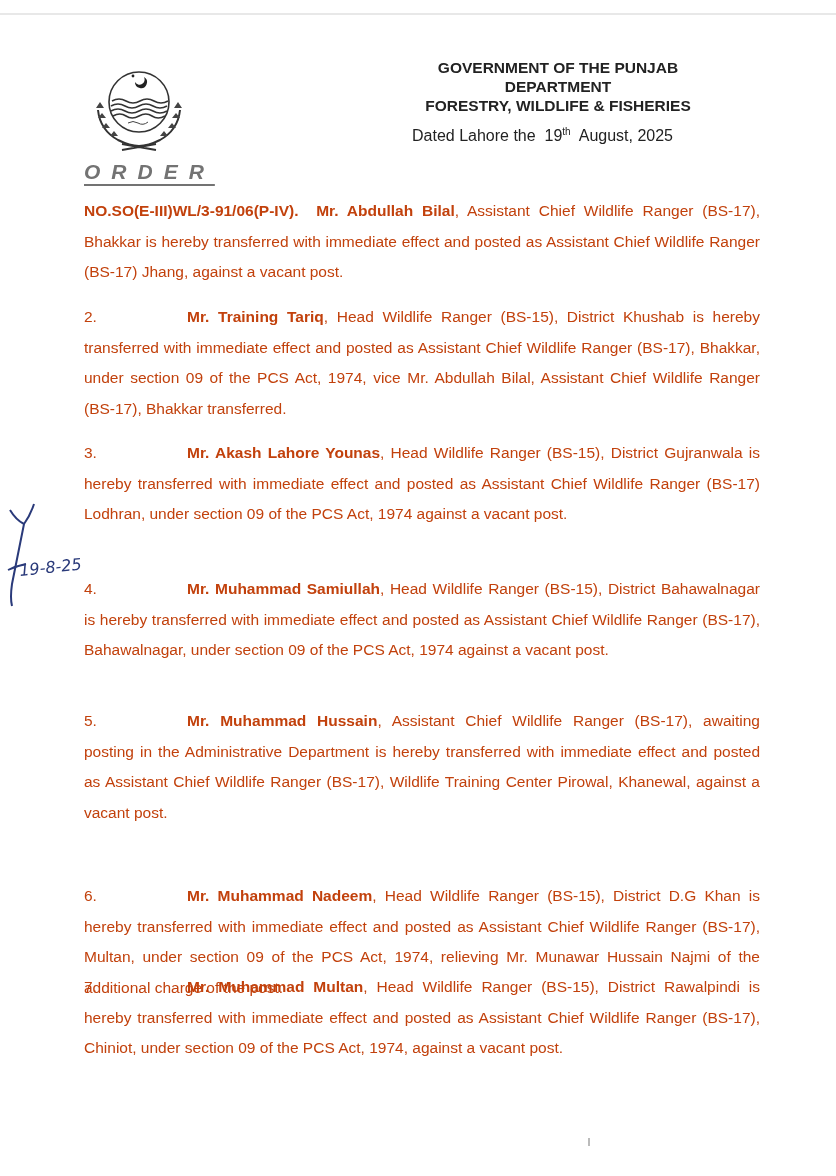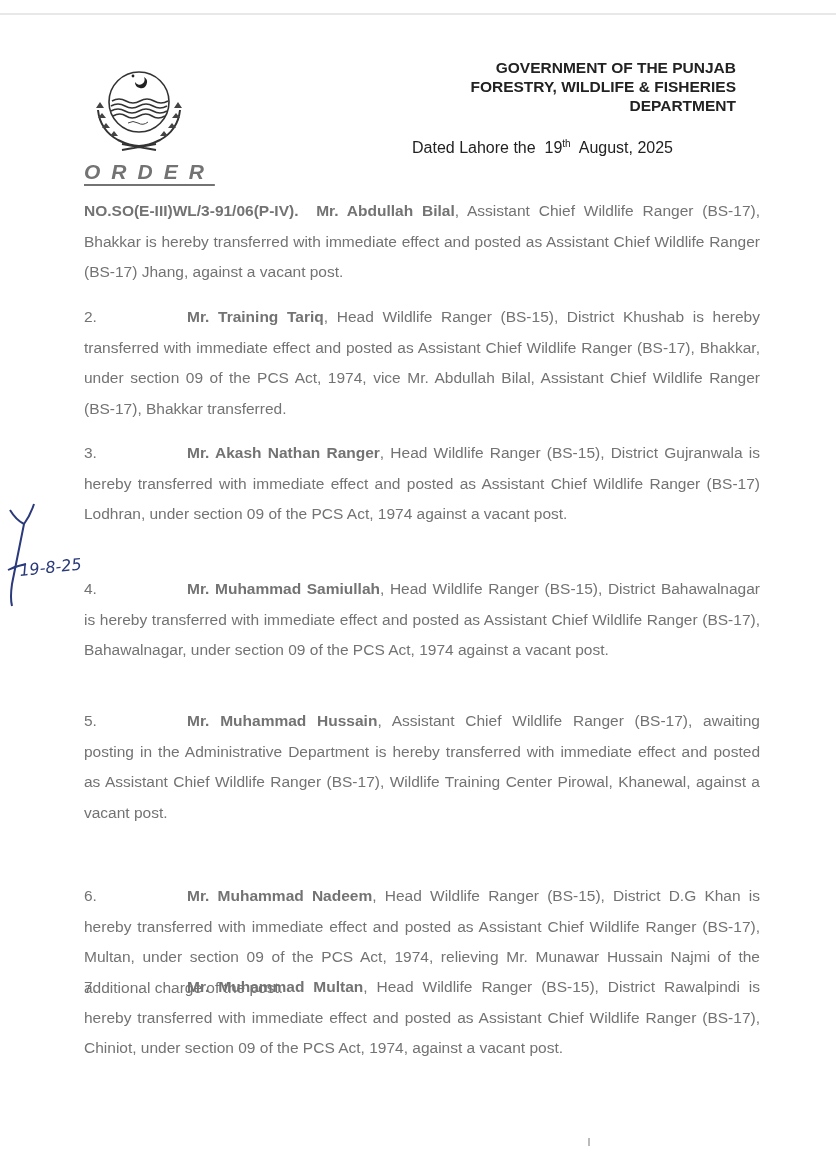--- a/index.html
+++ b/index.html
@@ -1,28 +1,28 @@
 <!DOCTYPE html>
 <html><head>
 <meta charset="utf-8">
 <style>
   html, body { margin:0; padding:0; background:#ffffff; }
   body { width:836px; height:1176px; position:relative; overflow:hidden;
          font-family:"Liberation Sans", sans-serif; color:#1c1c1c; }
   .topline { position:absolute; left:0; top:13px; width:836px; height:2px; background:#e8e8e8; }
   .emblem { position:absolute; left:86px; top:60px; width:106px; height:96px; }
-  .header { position:absolute; left:380px; top:58px; width:356px; text-align:right;
+  .header { position:absolute; left:380px; top:58px; width:356px; text-align:center;
             font-weight:bold; font-size:15.5px; line-height:19px; color:#222; }
-  .dated { position:absolute; left:412px; top:126px; font-size:16px; color:#222;margin-top:12px; }
+  .dated { position:absolute; left:412px; top:126px; font-size:16px; color:#222; }
   .dated sup { font-size:10px; }
   .order-title { position:absolute; left:84px; top:160px; font-size:21px; font-style:italic;
                  font-weight:bold; letter-spacing:11px; text-decoration:underline;
                  text-underline-offset:5px; color:#737373; }
   .body { position:absolute; left:84px; width:676px; font-family:"Liberation Sans", sans-serif;
-          font-size:15.5px; line-height:30.5px; text-align:justify; color:#737373; }
+          font-size:15.5px; line-height:30.5px; text-align:justify; color:#c2410c; }
   .body b { font-weight:bold; }
   .num { display:inline-block; width:103px; }
   .sig { position:absolute; left:2px; top:500px; width:90px; height:110px; }
   .tick { position:absolute; left:588px; top:1138px; width:2px; height:8px; background:#bbb; }
 </style>
 </head>
 <body>
 
 <div class="topline"></div>
 
@@ -37,42 +37,42 @@
   <path d="M42 63 q5 -3 10 0 t10 -1" fill="none" stroke="#444" stroke-width="1"></path>
   <path d="M12 50 q2 20 20 30 q12 6 21 6" fill="none" stroke="#333" stroke-width="2"></path>
   <path d="M94 50 q-2 20 -20 30 q-12 6 -21 6" fill="none" stroke="#333" stroke-width="2"></path>
   <path d="M10 48 l4 -6 l4 6 z M12 58 l4 -5 l4 5z M16 68 l4 -5 l4 5z M24 76 l4 -5 l4 5z" fill="#444"></path>
   <path d="M96 48 l-4 -6 l-4 6 z M94 58 l-4 -5 l-4 5z M90 68 l-4 -5 l-4 5z M82 76 l-4 -5 l-4 5z" fill="#444"></path>
   <path d="M36 84 l34 6 M70 84 l-34 6" stroke="#333" stroke-width="2"></path>
 </svg>
 
 <div class="header">
   <div>GOVERNMENT OF THE PUNJAB</div>
+  <div>DEPARTMENT</div>
   <div>FORESTRY, WILDLIFE &amp; FISHERIES</div>
-  <div>DEPARTMENT</div>
 </div>
 
 <div class="dated">
   <span>Dated Lahore the</span>&nbsp;
   <span>19</span><sup>th</sup>&nbsp;
   <span>August, 2025</span>
 </div>
 
 <div class="order-title">ORDER</div>
 
 <div class="body" style="top:196px;">
   <b>NO.SO(E-III)WL/3-91/06(P-IV).</b>&nbsp; <b>Mr. Abdullah Bilal</b><span>, Assistant Chief Wildlife Ranger (BS-17), Bhakkar is hereby transferred with immediate effect and posted as Assistant Chief Wildlife Ranger (BS-17) Jhang, against a vacant post.</span>
 </div>
 
 <div class="body" style="top:302px;">
   <span class="num">2.</span><b>Mr. Training Tariq</b><span>, Head Wildlife Ranger (BS-15), District Khushab is hereby transferred with immediate effect and posted as Assistant Chief Wildlife Ranger (BS-17), Bhakkar, under section 09 of the PCS Act, 1974, vice Mr. Abdullah Bilal, Assistant Chief Wildlife Ranger (BS-17), Bhakkar transferred.</span>
 </div>
 
 <div class="body" style="top:438px;">
-  <span class="num">3.</span><b>Mr. Akash Nathan Ranger</b><span>, Head Wildlife Ranger (BS-15), District Gujranwala is hereby transferred with immediate effect and posted as Assistant Chief Wildlife Ranger (BS-17) Lodhran, under section 09 of the PCS Act, 1974 against a vacant post.</span>
+  <span class="num">3.</span><b>Mr. Akash Lahore Younas</b><span>, Head Wildlife Ranger (BS-15), District Gujranwala is hereby transferred with immediate effect and posted as Assistant Chief Wildlife Ranger (BS-17) Lodhran, under section 09 of the PCS Act, 1974 against a vacant post.</span>
 </div>
 
 <div class="body" style="top:574px;">
   <span class="num">4.</span><b>Mr. Muhammad Samiullah</b><span>, Head Wildlife Ranger (BS-15), District Bahawalnagar is  hereby transferred with immediate effect and posted as Assistant Chief Wildlife Ranger (BS-17), Bahawalnagar, under section 09 of the PCS Act, 1974 against a vacant post.</span>
 </div>
 
 <div class="body" style="top:706px;">
   <span class="num">5.</span><b>Mr. Muhammad Hussain</b><span>, Assistant Chief Wildlife Ranger (BS-17), awaiting posting in the Administrative Department is hereby transferred with immediate effect and posted as Assistant Chief Wildlife Ranger (BS-17), Wildlife Training Center Pirowal, Khanewal, against a vacant post.</span>
 </div>
 

